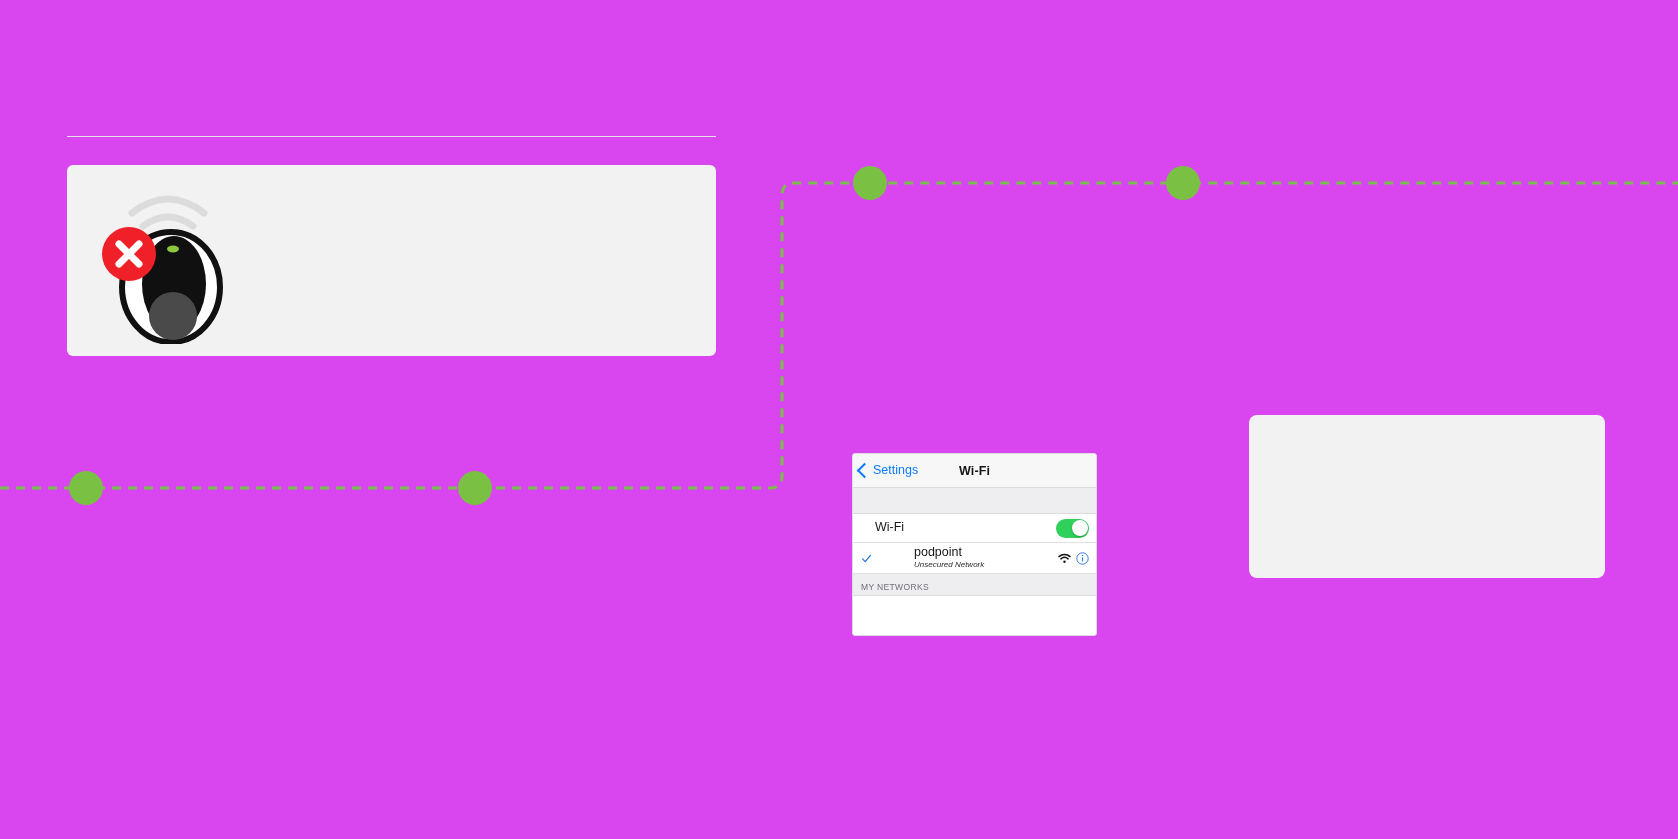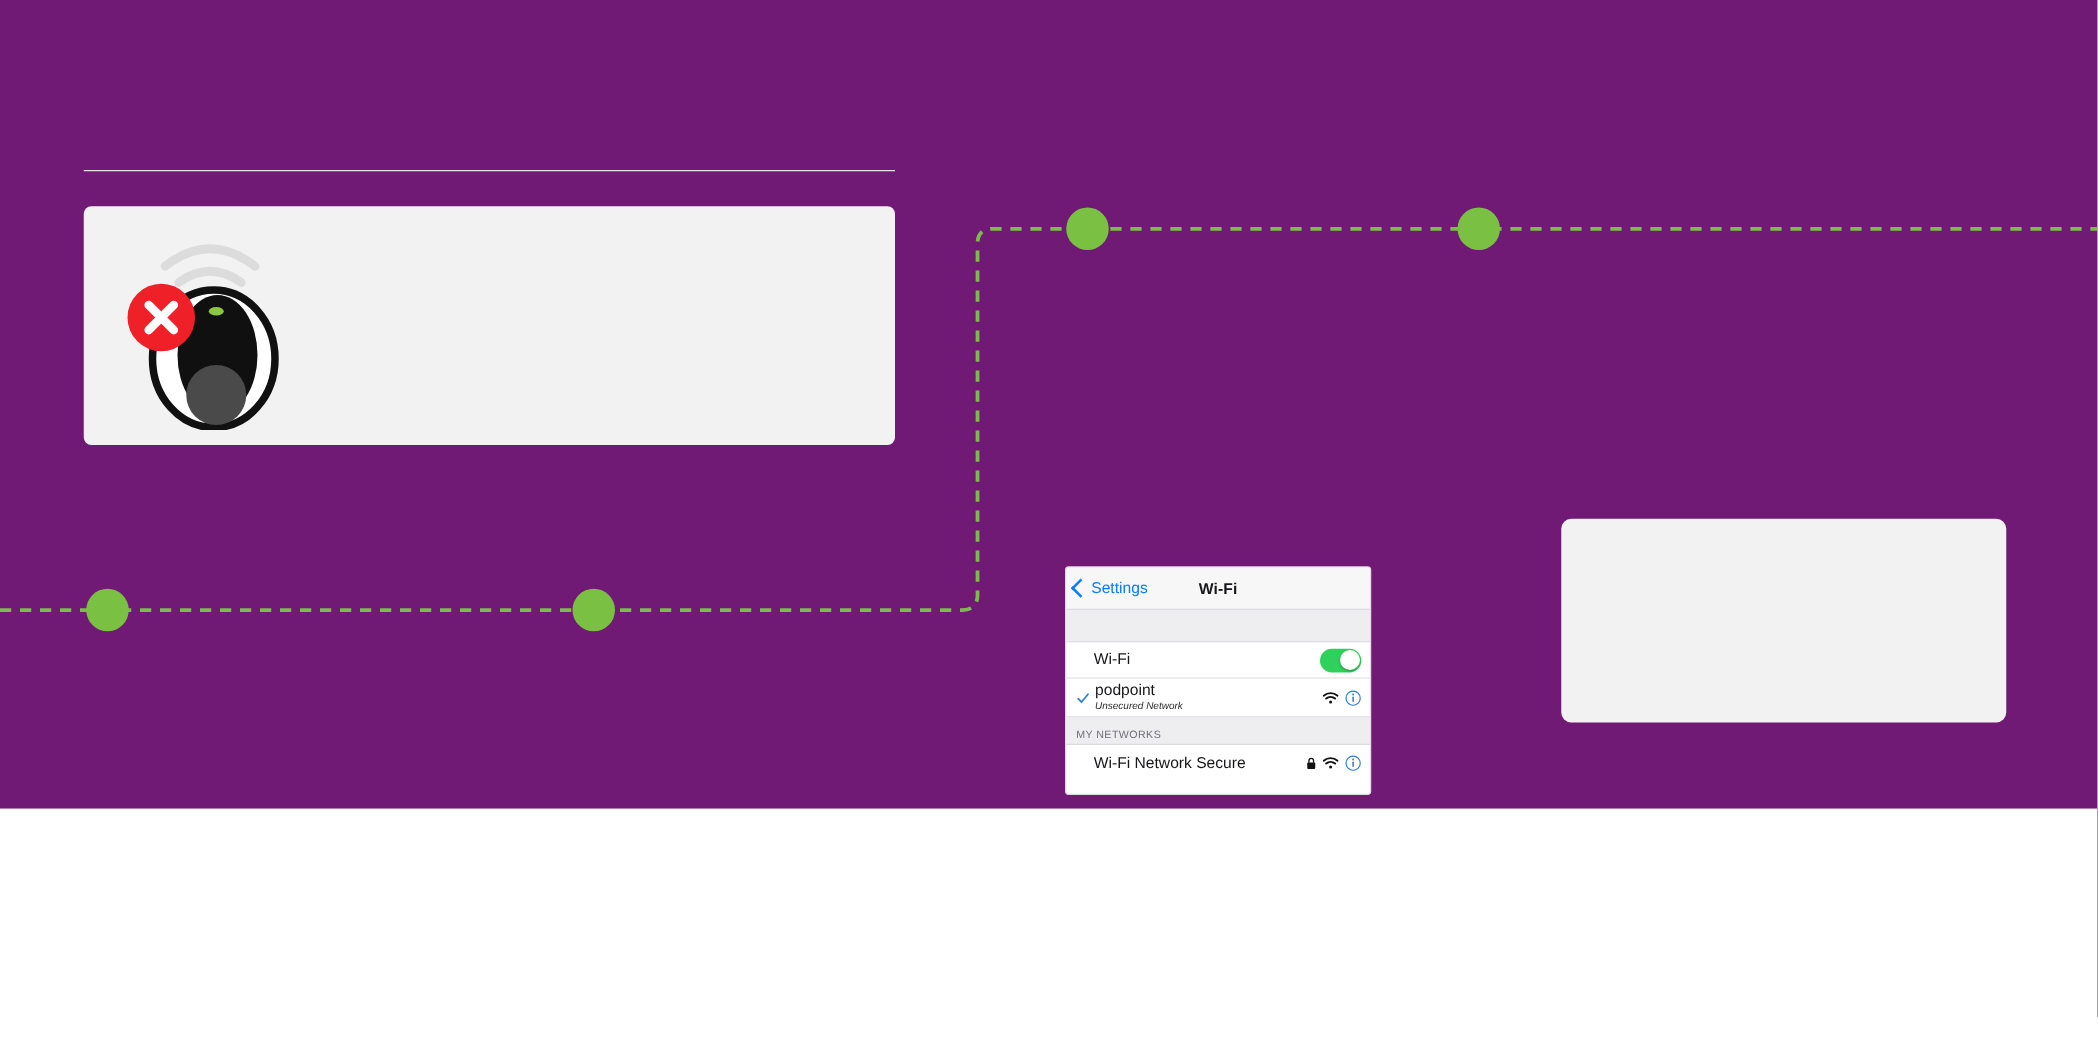--- a/index.html
+++ b/index.html
@@ -8,22 +8,22 @@
     padding: 0;
     background: #ffffff;
   }
   body {
     font-family: "Liberation Sans", sans-serif;
     -webkit-font-smoothing: antialiased;
   }
   #stage {
     position: relative;
     width: 1678px;
-    height: 647px;
-    background: #701a75;
+    height: 839px;
+    background: #d946ef;
     overflow: hidden;
   }
 
   
   #connector-layer {
     position: absolute;
     left: 0; top: 0;
     width: 1678px;
     height: 839px;
     pointer-events: none;
@@ -128,21 +128,21 @@
   .ios-row {
     position: relative;
     display: flex;
     align-items: center;
     background: #ffffff;
     border-bottom: 1px solid #e0e0e3;
     box-sizing: border-box;
     cursor: pointer;
   }
   .ios-row.toggle-row { height: 29px; padding-left: 22px; }
-  .ios-row.network-row { height: 31px; padding-left: 8px; }
+  .ios-row.network-row { height: 31px; padding-left: 8px; gap: 38px; }
   .ios-row.secure-row  { height: 29px; padding-left: 22px; border-bottom: none; }
 
   .row-label {
     font-size: 12.5px;
     color: #17171a;
     line-height: 1.1;
   }
   .row-sub {
     font-size: 8px;
     color: #2b2b2f;
@@ -281,37 +281,18 @@
         <svg class="icon" width="13" height="13" viewBox="0 0 16 16">
           <circle cx="8" cy="8" r="7" fill="none" stroke="#2f7bd6" stroke-width="1.2"></circle>
           <circle cx="8" cy="4.4" r="0.95" fill="#2f7bd6"></circle>
           <rect x="7.25" y="6.4" width="1.5" height="5.3" rx="0.7" fill="#2f7bd6"></rect>
         </svg>
       </div>
     </div>
 
     <div class="ios-section-head">MY NETWORKS</div>
 
-    <div class="ios-row secure-row">
-      <span class="row-label">Wi-Fi Network Secure</span>
-      <div class="row-right">
-        <svg class="icon" width="8" height="11" viewBox="0 0 10 13">
-          <path d="M2.7 6V4.1a2.3 2.3 0 0 1 4.6 0V6" fill="none" stroke="#111" stroke-width="1.3"></path>
-          <rect x="1" y="5.8" width="8" height="6.6" rx="1.1" fill="#111"></rect>
-        </svg>
-        <svg class="icon" width="13" height="11" viewBox="0 0 16 13">
-          <path d="M1.2 4.1a10.5 10.5 0 0 1 13.6 0" fill="none" stroke="#111" stroke-width="1.9" stroke-linecap="round"></path>
-          <path d="M3.6 6.9a6.8 6.8 0 0 1 8.8 0" fill="none" stroke="#111" stroke-width="1.9" stroke-linecap="round"></path>
-          <circle cx="8" cy="10.4" r="1.5" fill="#111"></circle>
-        </svg>
-        <svg class="icon" width="13" height="13" viewBox="0 0 16 16">
-          <circle cx="8" cy="8" r="7" fill="none" stroke="#2f7bd6" stroke-width="1.2"></circle>
-          <circle cx="8" cy="4.4" r="0.95" fill="#2f7bd6"></circle>
-          <rect x="7.25" y="6.4" width="1.5" height="5.3" rx="0.7" fill="#2f7bd6"></rect>
-        </svg>
-      </div>
-    </div>
 
   </div>
 
   <div class="media-panel" id="right-panel" style="background: rgb(242, 242, 242);"></div>
 
 </div>
 
 </body></html>

